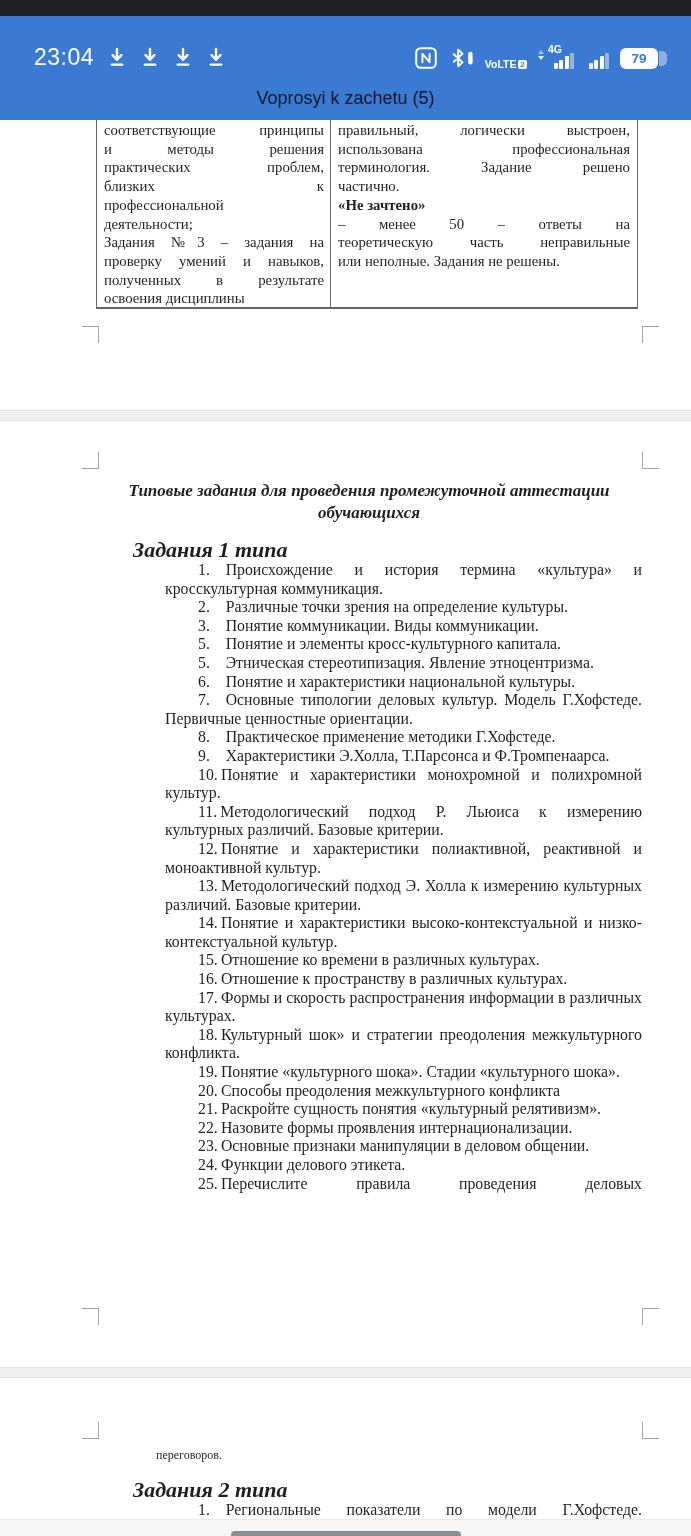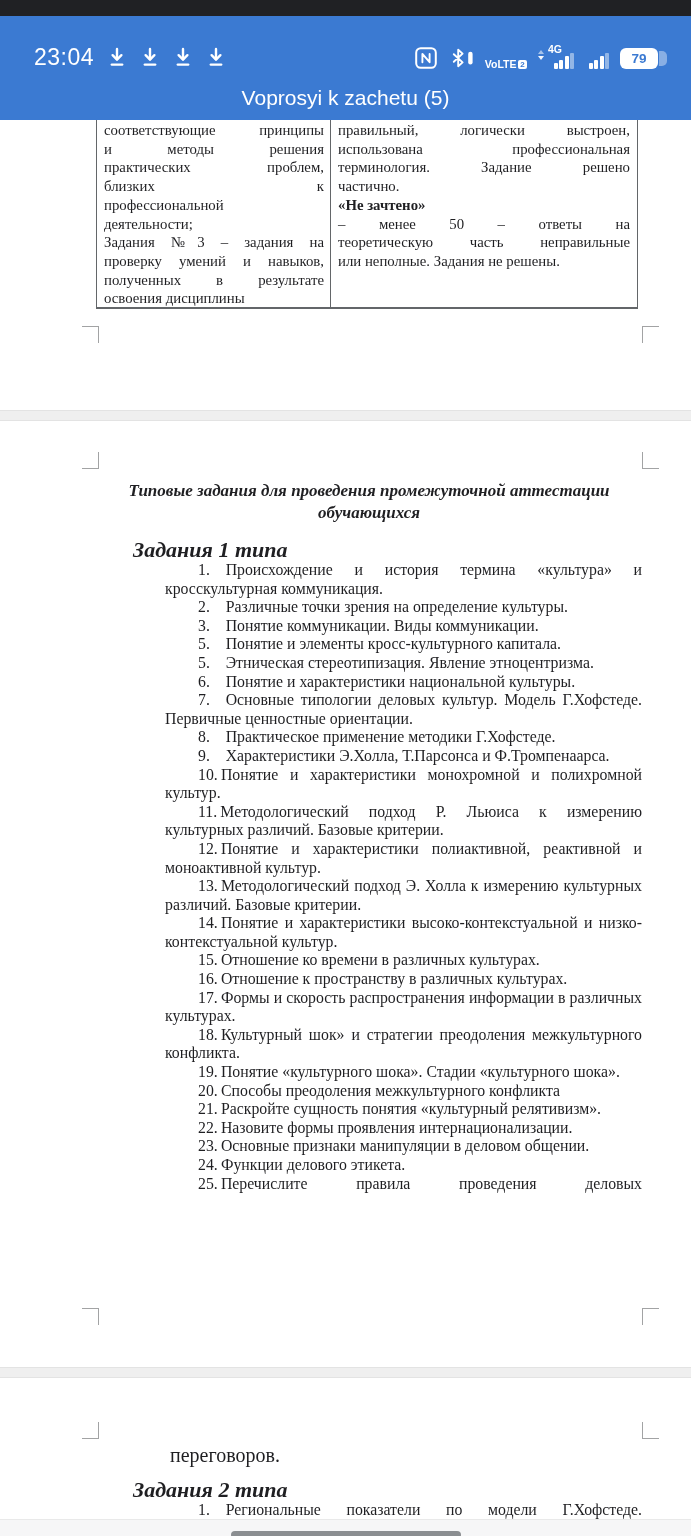--- a/index.html
+++ b/index.html
@@ -41,21 +41,21 @@
   
   .battery{display:flex;align-items:center;}
   .bat-body{width:38px;height:21px;background:#fff;border-radius:6px;display:flex;align-items:center;justify-content:center;}
   .bat-body span{color:#3b7ad2;font-size:13.5px;font-weight:bold;}
   .bat-tip{width:8px;height:15px;background:rgba(255,255,255,.4);border-radius:0 5px 5px 0;margin-left:1px;}
   
   .app-bar{
     position:absolute;top:60px;left:0;width:100%;height:44px;background:#3b7ad2;
     display:flex;align-items:center;justify-content:center;
   }
-  .app-title{color:#ffffff;font-size:21px;line-height:22px;}
+  .app-title{color:#0f172a;font-size:18px;line-height:22px;}
   
   .page-view{position:absolute;top:104px;left:0;right:0;bottom:33px;background:#fff;color:#1f1f22;font-family:Liberation Serif, serif;}
   
   .doc-table{
     position:absolute;top:0;left:96px;width:542px;height:189px;box-sizing:border-box;
     display:flex;border:1.6px solid #636669;border-top:none;border-bottom-width:2px;
     overflow:hidden;
   }
   .doc-table .col-left{width:234px;box-sizing:border-box;border-right:1.6px solid #636669;padding:1px 6px 0 7px;}
   .doc-table .col-right{flex:1;padding:1px 7px 0 7px;}
@@ -68,21 +68,21 @@
   .mark.tl{border-top:1.6px solid #a2a3a4;border-left:1.6px solid #a2a3a4;}
   .mark.br{border-bottom:1.6px solid #a2a3a4;border-right:1.6px solid #a2a3a4;}
   .mark.bl{border-bottom:1.6px solid #a2a3a4;border-left:1.6px solid #a2a3a4;}
   .page-gap{position:absolute;left:0;width:100%;height:11px;background:#efefef;border-top:1px solid #e3e3e3;border-bottom:1px solid #e3e3e3;box-sizing:border-box;}
   
   .doc-heading{position:absolute;left:96px;width:546px;text-align:center;font-weight:bold;font-style:italic;font-size:17px;line-height:22px;}
   .sec-label{position:absolute;left:133px;font-weight:bold;font-style:italic;font-size:22px;line-height:19px;text-align:right;}
   .q-list{position:absolute;left:165px;width:477px;margin:0;padding:0;list-style:none;}
   .q-list li{margin:0;font-size:15.8px;line-height:18.6px;text-align:justify;text-indent:33px;}
   .q-list li:last-child{text-align-last:justify;}
-  .cont-line{position:absolute;left:170px;font-size:20px;line-height:18.6px;}
+  .cont-line{position:absolute;left:156px;font-size:12px;line-height:18.6px;}
   .stretch-line{
     position:absolute;left:165px;width:477px;font-size:15.8px;line-height:18.6px;
     text-indent:33px;text-align:justify;text-align-last:justify;
   }
   
   .nav-bar{
     position:absolute;left:0;bottom:0;width:100%;height:33px;background:#f6f6f7;
     border-top:1px solid #e9e9e9;box-sizing:border-box;display:flex;justify-content:center;
   }
   .nav-pill{width:230px;height:8px;border-radius:4px;background:#8b8e91;margin-top:11px;}

